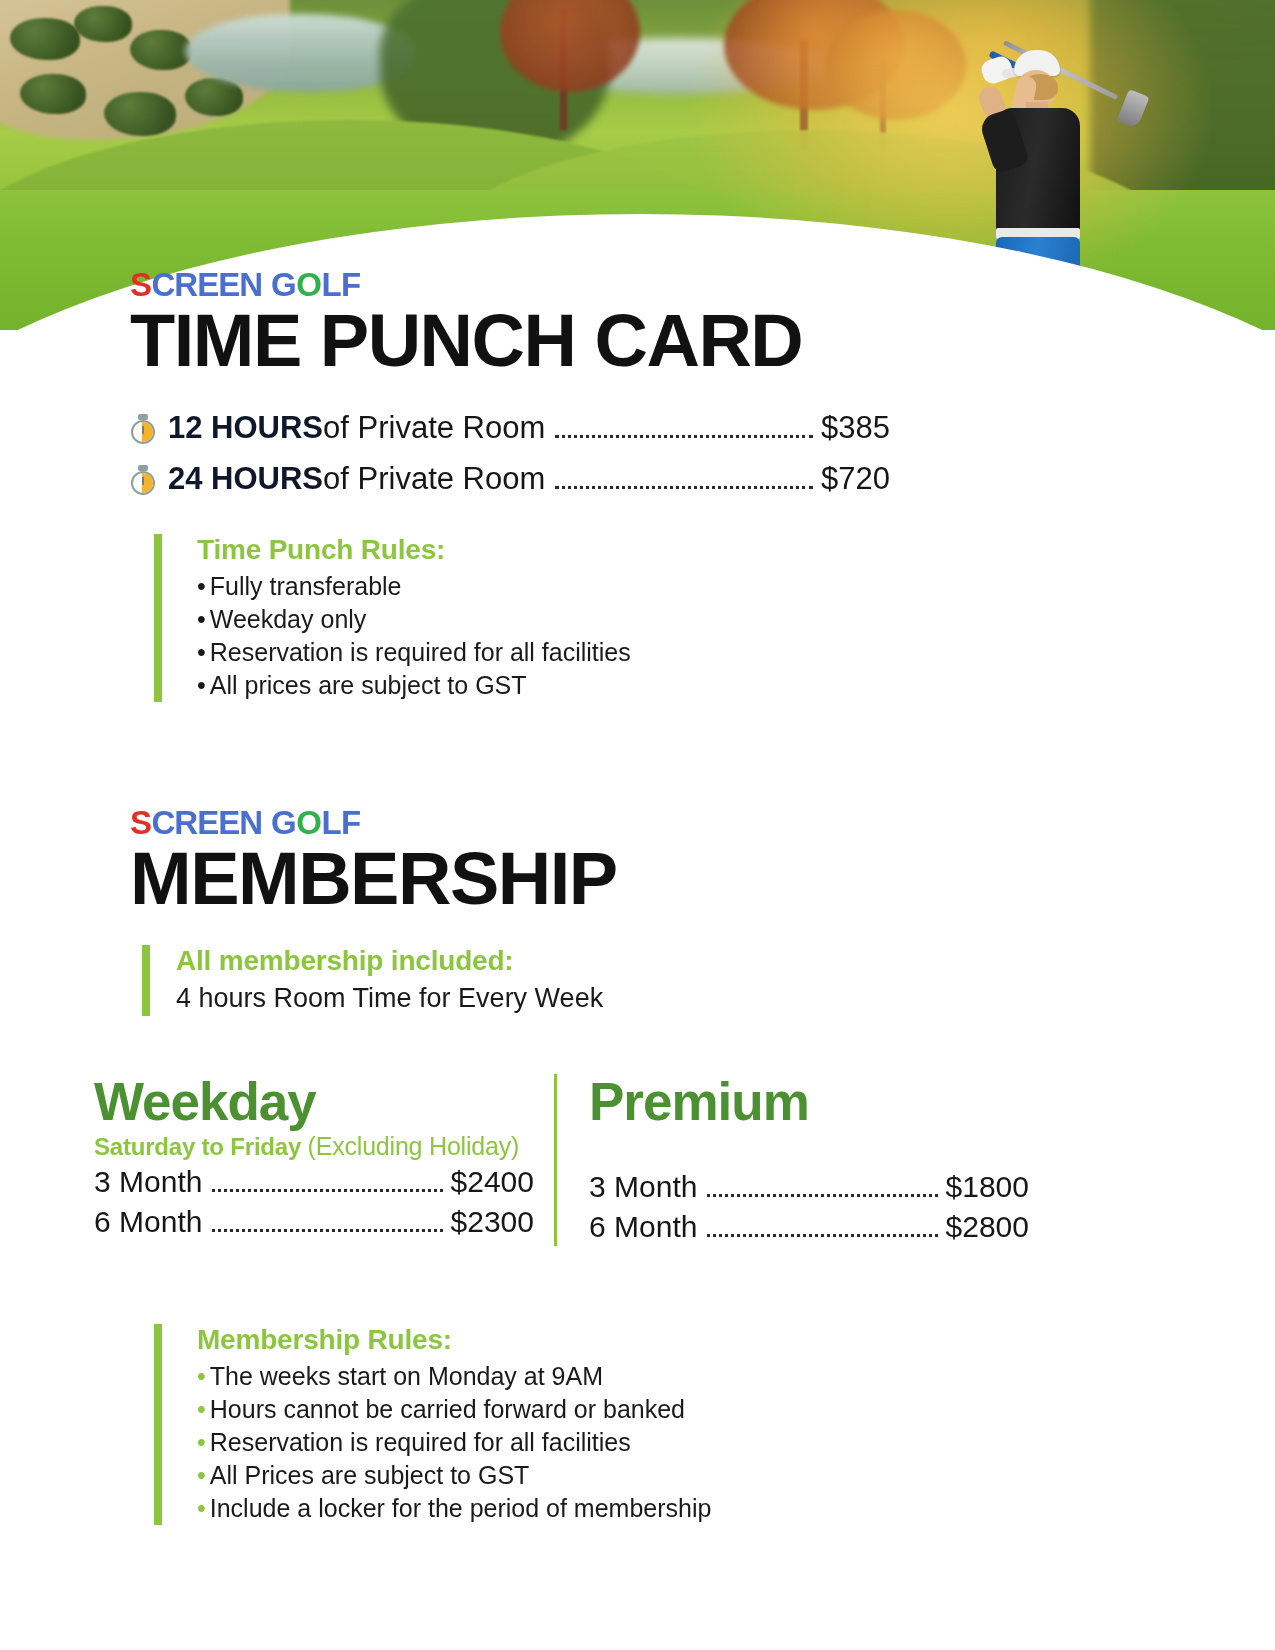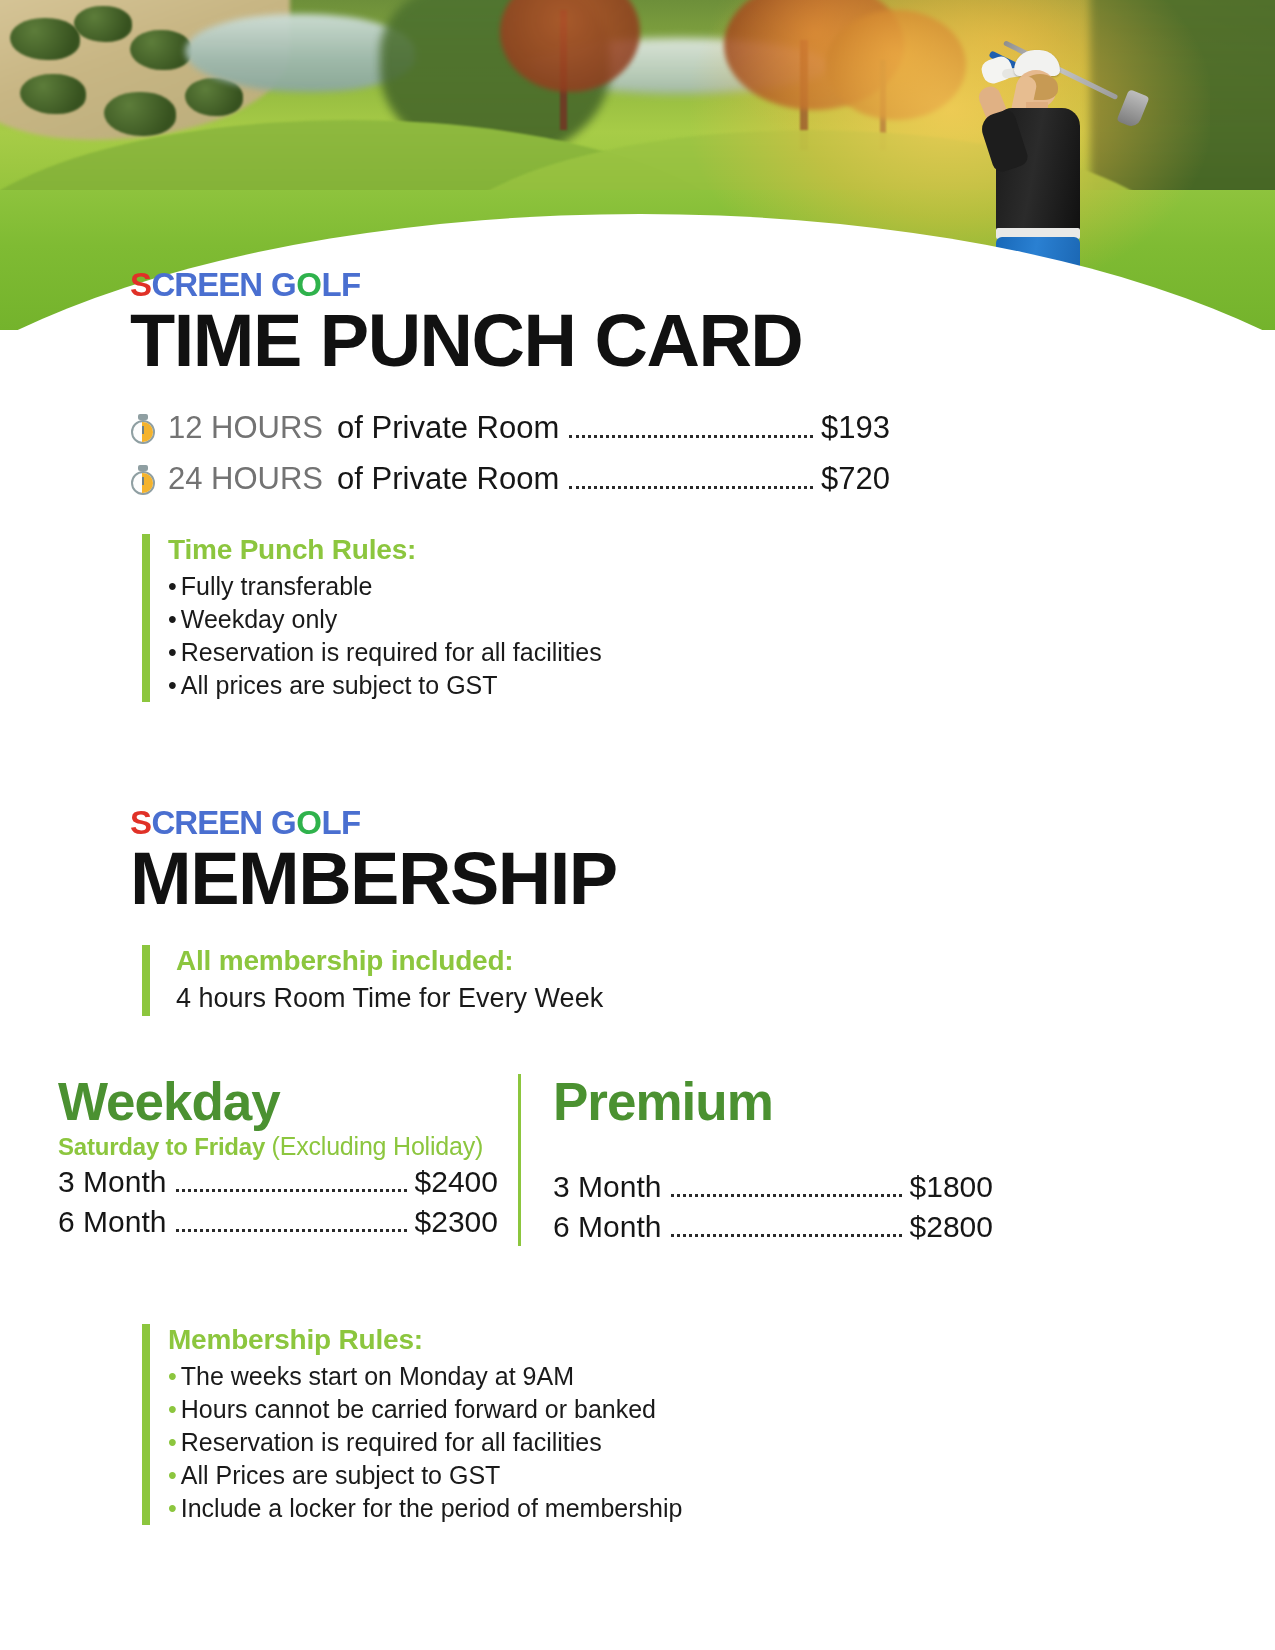--- a/index.html
+++ b/index.html
@@ -260,37 +260,37 @@
     background: #f4b32d; border-radius: 0 11px 11px 0;
   }
   .sw-crown {
     position: absolute; left: 8px; top: 0px; width: 10px; height: 6px;
     background: #8f9fa2; border-radius: 2px;
   }
   .sw-hand {
     position: absolute; left: 12px; top: 12px; width: 2px; height: 8px;
     background: #6f7f82;
   }
-  .hrs { color: #737373; font-weight: 400; margin-right: 14px; }
+  .hrs { color: #0f172a; font-weight: 700; margin-right: 0; }
   .of-room { color: #161616; font-weight: 400; }
   .dots {
     flex: 1 1 auto;
     border-bottom: 3.5px dotted #2a2a2a;
     margin: 0 8px 9px 10px;
     height: 1px;
     min-width: 30px;
   }
   .amount { color: #161616; font-weight: 400; white-space: nowrap; }
 
   
   .rule-block {
     margin-top: 36px;
-    padding-left: 18px;
+    padding-left: 35px;
     border-left: 8px solid #8cc63e;
-    margin-left: 12px;
+    margin-left: 24px;
   }
   .rule-head {
     color: #8cc63e;
     font-weight: 900;
     font-size: 28px;
     margin-bottom: 4px;
     letter-spacing: -0.2px;
   }
   .rule-item {
     font-size: 25px;
@@ -311,21 +311,21 @@
     margin-top: 28px;
     padding-left: 26px;
     border-left: 8px solid #8cc63e;
     margin-left: 12px;
   }
 
   
   .plans {
     display: flex;
     margin-top: 58px;
-    padding-left: 58px;
+    padding-left: 94px;
   }
   .plan { width: 460px; position: relative; }
   .plan.right { padding-left: 32px; border-left: 3px solid #8cc63e; }
   .plan-title {
     font-size: 53px;
     font-weight: 900;
     color: #4b9131;
     letter-spacing: -1px;
     line-height: 1.05;
   }
@@ -416,21 +416,21 @@
       <div class="price-row">
         <span class="stopwatch">
           <span class="sw-crown"></span>
             <span class="sw-body"></span>
             <span class="sw-fill"></span>
             <span class="sw-hand"></span>
         </span>
         <span class="hrs">12 HOURS</span>
         <span class="of-room">of Private Room</span>
         <span class="dots"></span>
-        <span class="amount">$193</span>
+        <span class="amount">$385</span>
       </div>
 
       <div class="price-row">
         <span class="stopwatch">
           <span class="sw-crown"></span>
             <span class="sw-body"></span>
             <span class="sw-fill"></span>
             <span class="sw-hand"></span>
         </span>
         <span class="hrs">24 HOURS</span>

